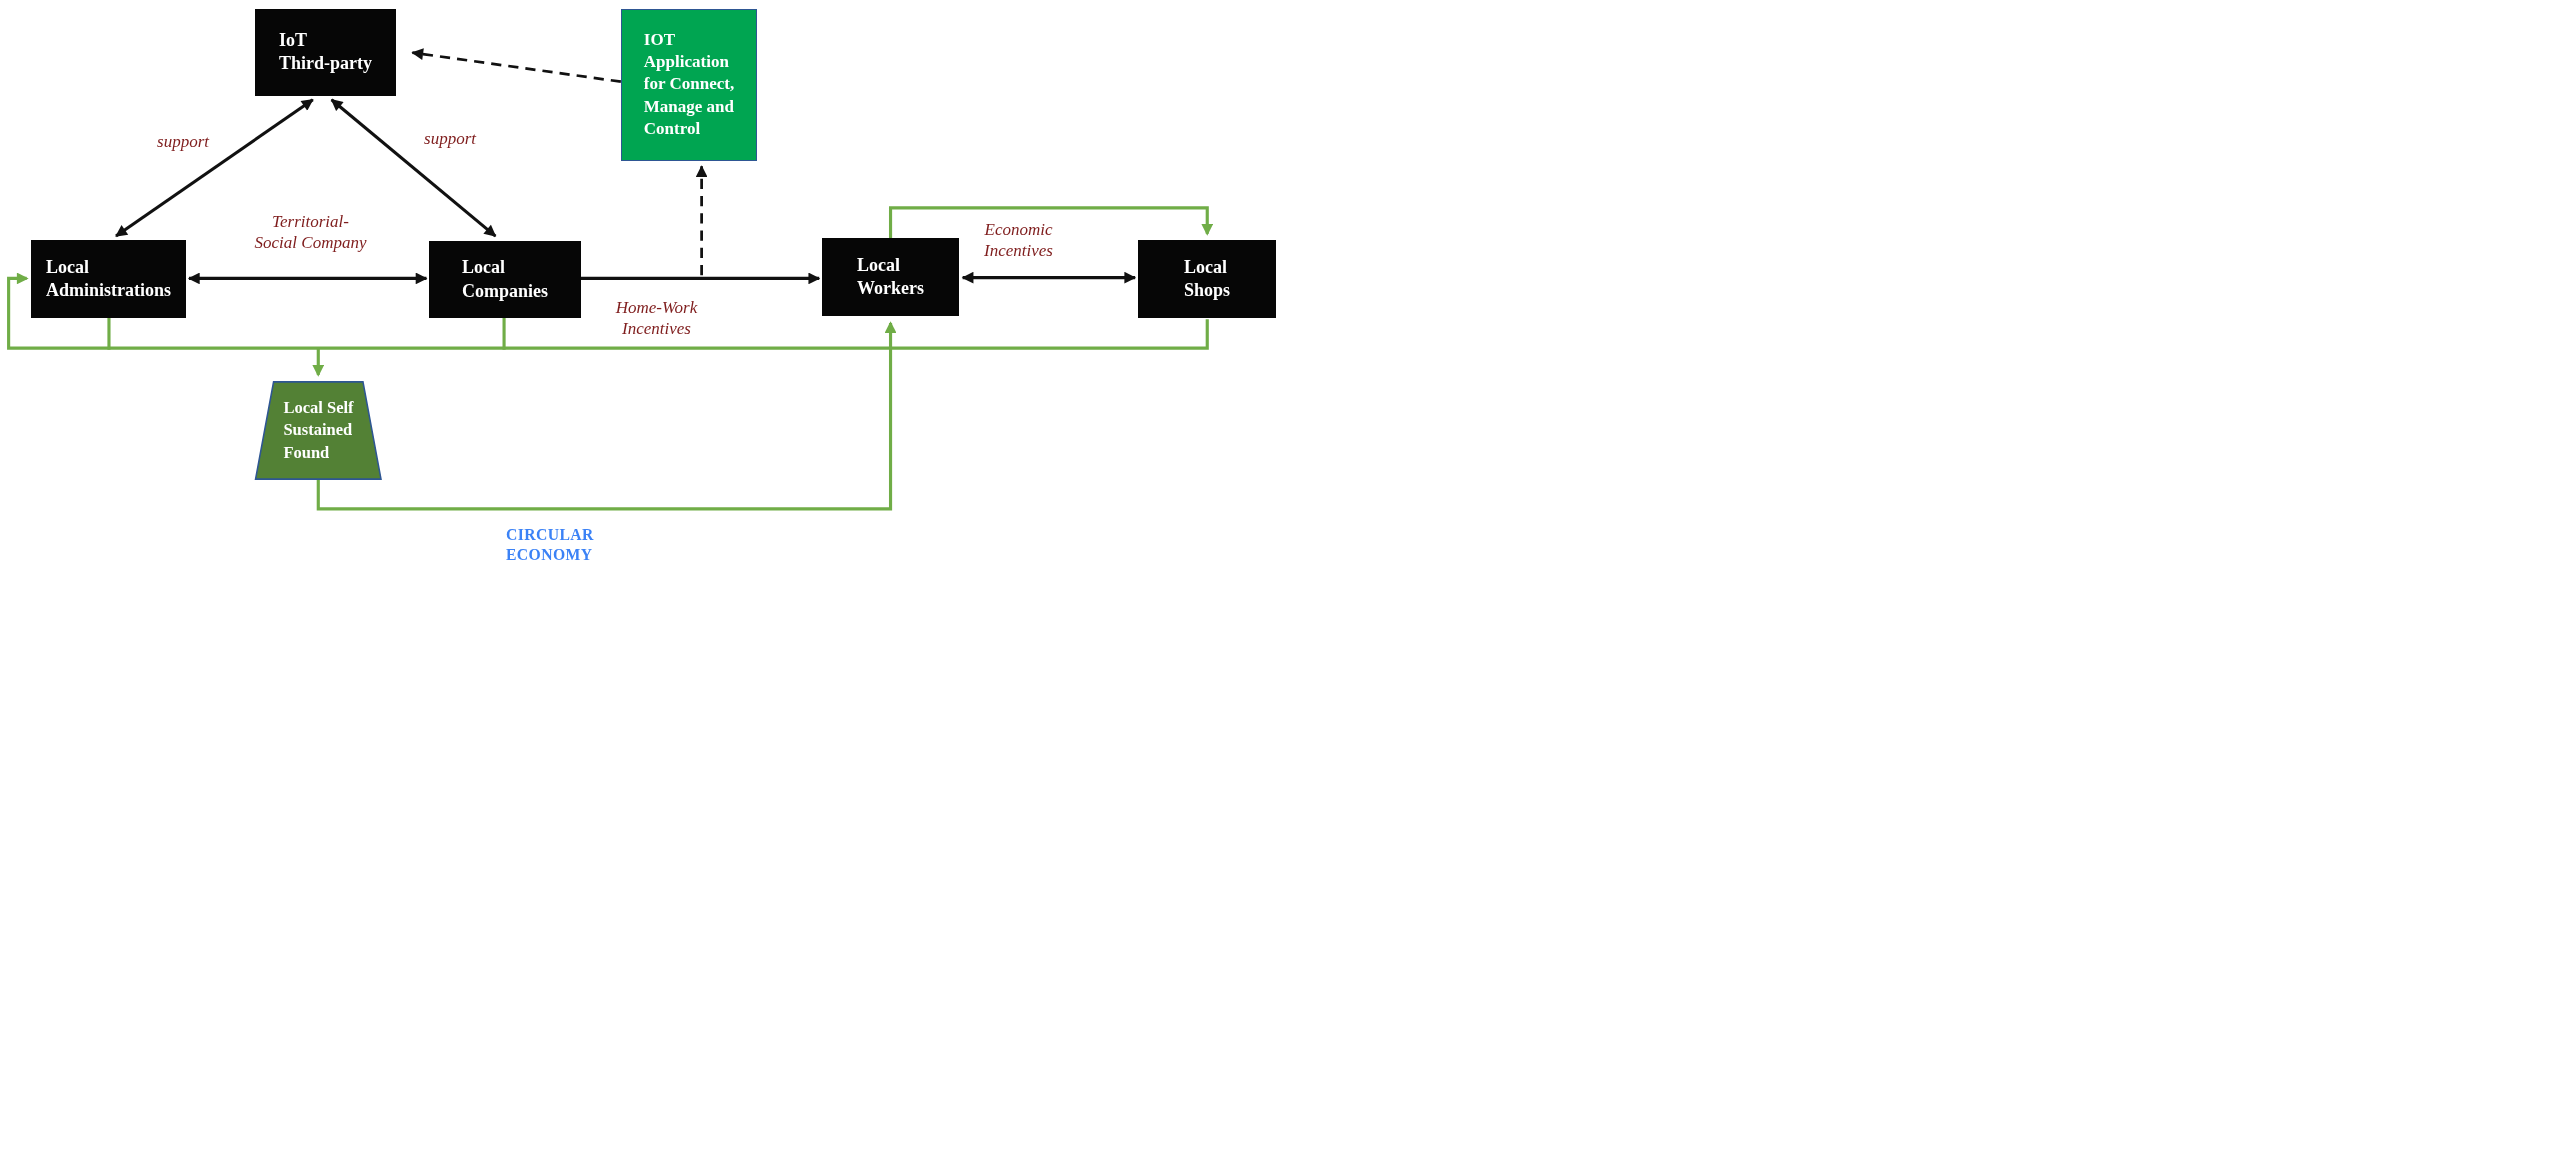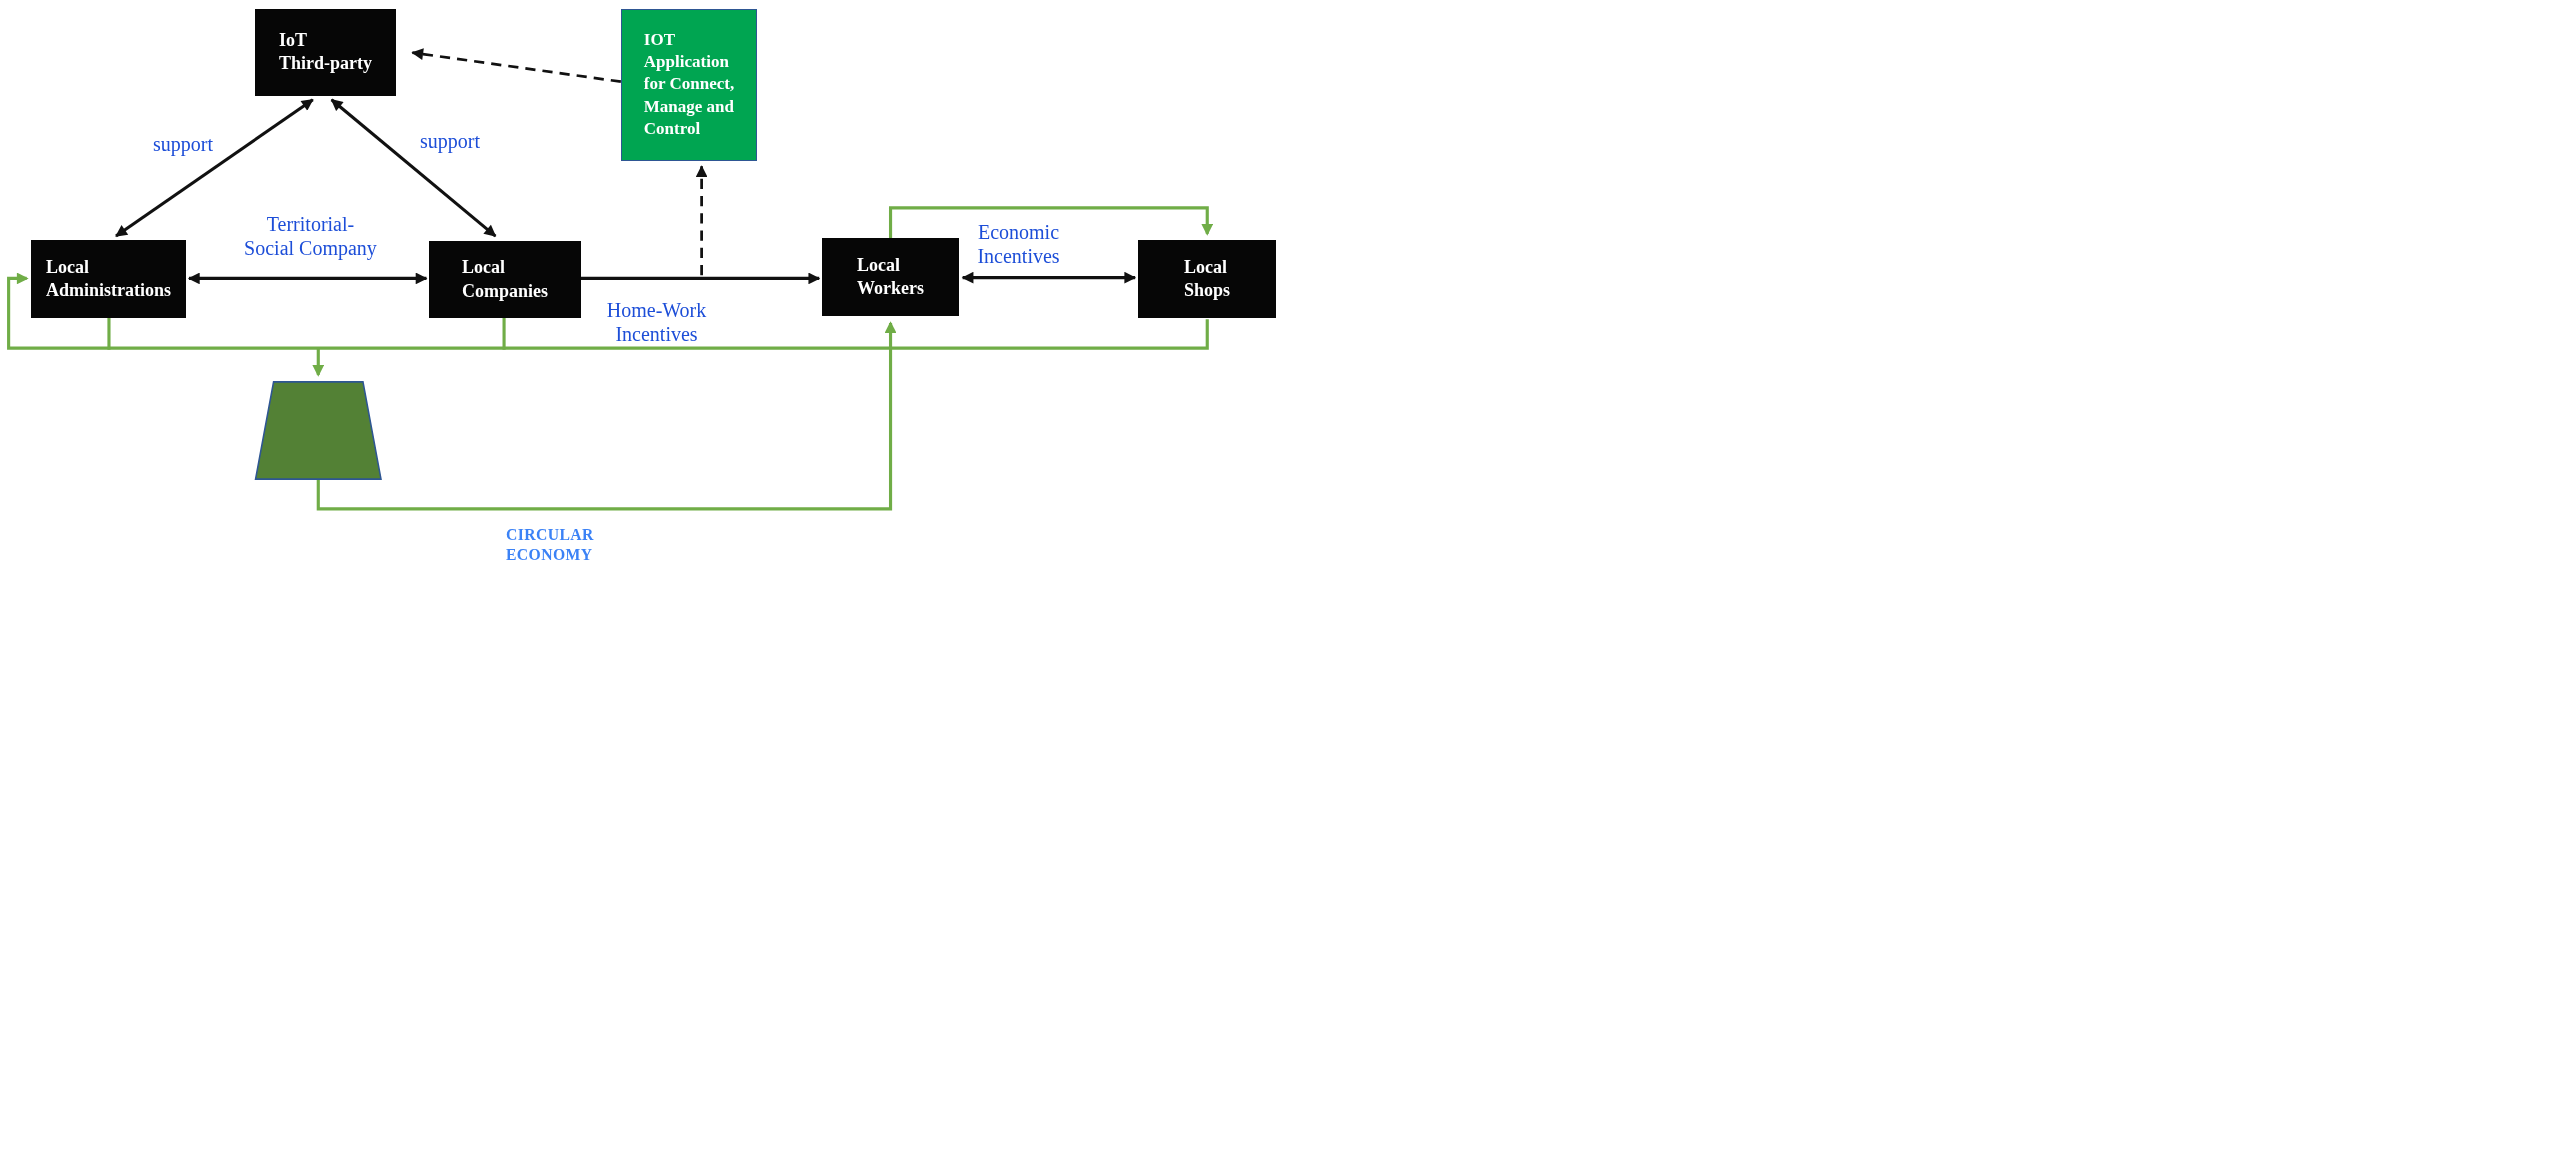--- a/index.html
+++ b/index.html
@@ -36,22 +36,23 @@
     line-height: 1.32;
   }
   .node.trapezoid-label {
     color: #ffffff;
     font-size: 16.5px;
     line-height: 1.35;
     background: transparent;
   }
   .edge-label {
     position: absolute;
-    color: #1d4ed8;
-    font-size: 20px;
+    font-style: italic;
+    color: #7f1d1d;
+    font-size: 17px;
     line-height: 1.22;
     text-align: center;
     white-space: pre-line;
   }
   .caption {
     position: absolute;
     font-weight: bold;
     color: #3b82f6;
     font-size: 15.7px;
     line-height: 1.25;
@@ -129,20 +130,23 @@
 
   <div class="node black" id="n-companies">Local
 Companies</div>
 
   <div class="node black" id="n-workers">Local
 Workers</div>
 
   <div class="node black" id="n-shops">Local
 Shops</div>
 
+  <div class="node trapezoid-label" id="n-fund-label">Local Self
+Sustained
+Found</div>
 
   <div class="edge-label" id="l-support-left">support</div>
 
   <div class="edge-label" id="l-support-right">support</div>
 
   <div class="edge-label" id="l-territorial">Territorial-
 Social Company</div>
 
   <div class="edge-label" id="l-homework">Home-Work
 Incentives</div>

